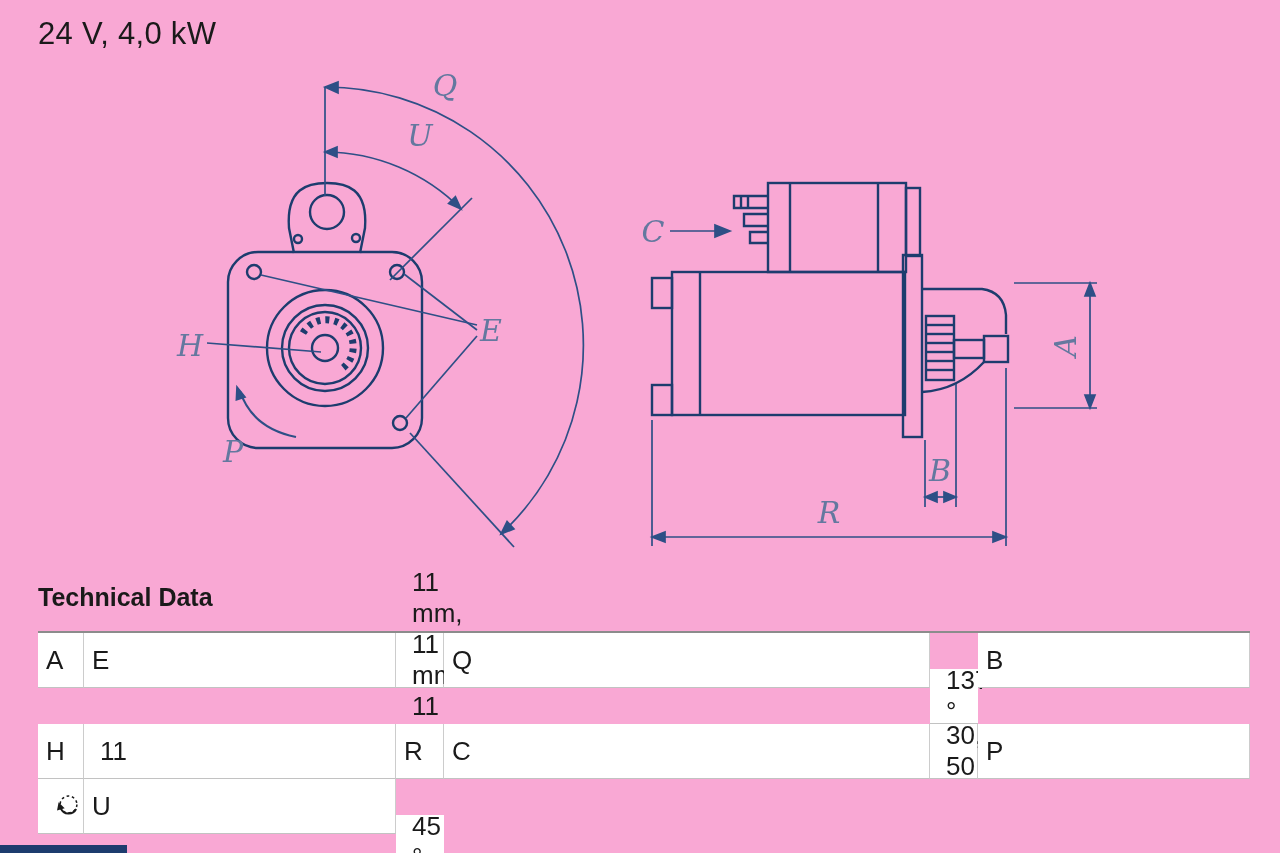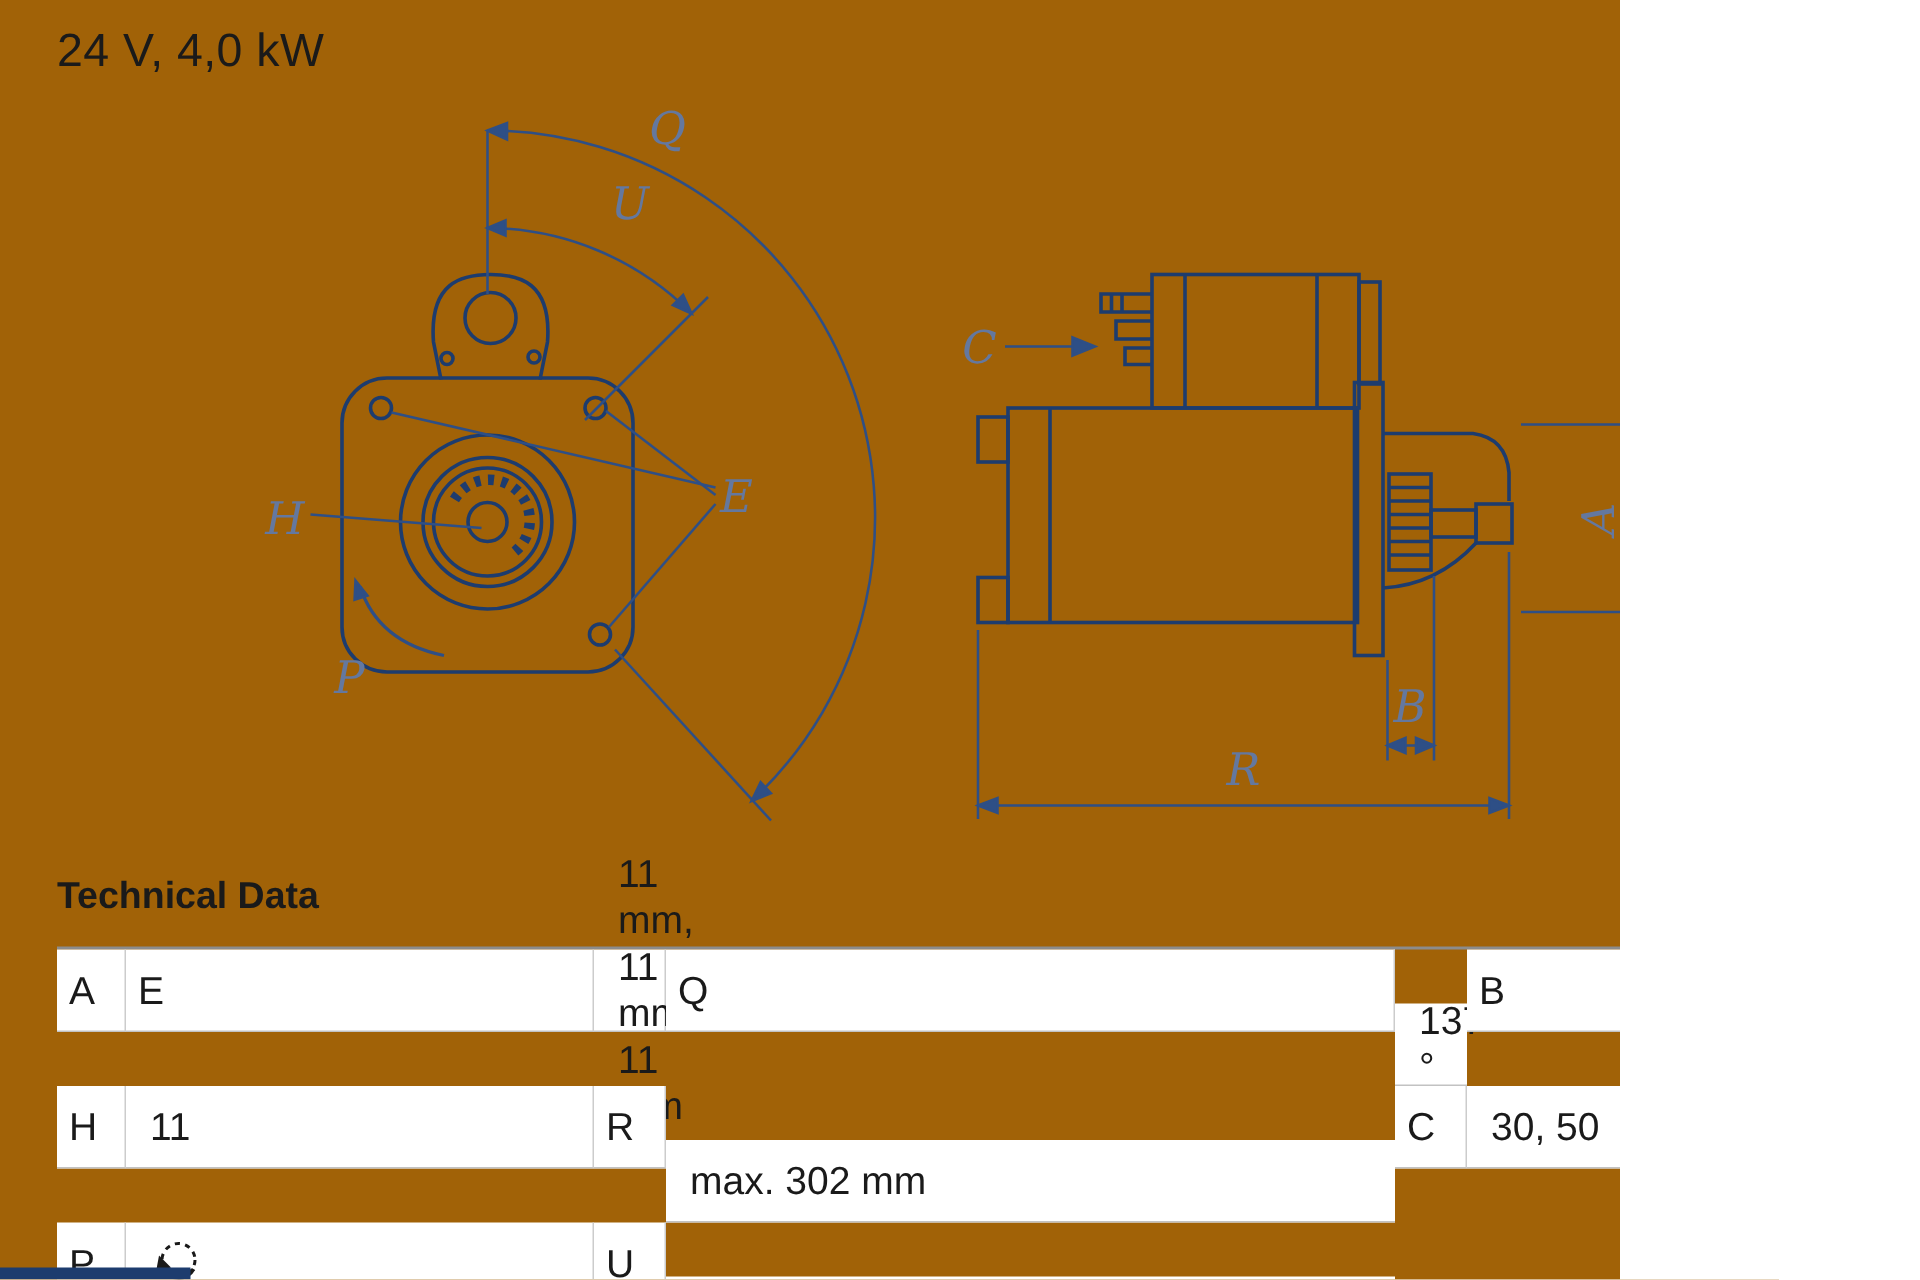--- a/index.html
+++ b/index.html
@@ -1,16 +1,16 @@
 <!DOCTYPE html>
 <html><head>
 <meta charset="utf-8">
 <style>
   html,body{margin:0;padding:0;background:#ffffff;}
-  .page{position:relative;width:1080px;height:853px;background:#a16207;overflow:hidden;
+  .page{position:relative;width:1280px;height:853px;background:#f9a8d4;overflow:hidden;
         font-family:"Liberation Sans",sans-serif;color:#1a1a1a;}
   .title{position:absolute;left:38px;top:16px;font-size:31px;font-weight:400;letter-spacing:.3px;}
   .drawing{position:absolute;left:0;top:0;}
   .dim-label{font-family:"DejaVu Serif",serif;font-style:italic;font-size:30px;fill:#64789f;text-anchor:middle;}
   .section-title{position:absolute;left:38px;top:583px;font-size:25px;font-weight:700;}
   .tech-table{position:absolute;left:38px;top:631px;width:1212px;display:grid;
       grid-template-columns:46px 312px 48px 486px 48px 1fr;
       border-top:2px solid #8c8c8c;font-size:26px;}
   .td{display:flex;align-items:center;height:55px;border-bottom:1px solid #c2c2c2;
       border-right:1px solid #cccccc;padding-left:8px;box-sizing:border-box;background:#fff;}
@@ -149,21 +149,20 @@
     <div class="td key">A</div>
     <div class="td key">E</div>
     <div class="td val">11 mm, 11 mm, 11 mm</div>
     <div class="td key">Q</div>
     <div class="td val last">137 °</div>
 
     <div class="td key">B</div>
     <div class="td key">H</div>
     <div class="td val">11</div>
     <div class="td key">R</div>
-    <div class="td val last">max. 302 mm</div>
 
     <div class="td key">C</div>
     <div class="td val">30, 50</div>
     <div class="td key">P</div>
     <div class="td val">
       <svg width="38" height="34" viewBox="0 0 38 34">
         <circle cx="19" cy="15" r="11" fill="none" stroke="#1a1a1a" stroke-width="2" stroke-dasharray="3.5 3.5"></circle>
         <path d="M 29 21 A 11 11 0 0 1 9 20" fill="none" stroke="#1a1a1a" stroke-width="2.6"></path>
         <polygon points="6,12 4,23 14,20" fill="#1a1a1a"></polygon>
       </svg>

